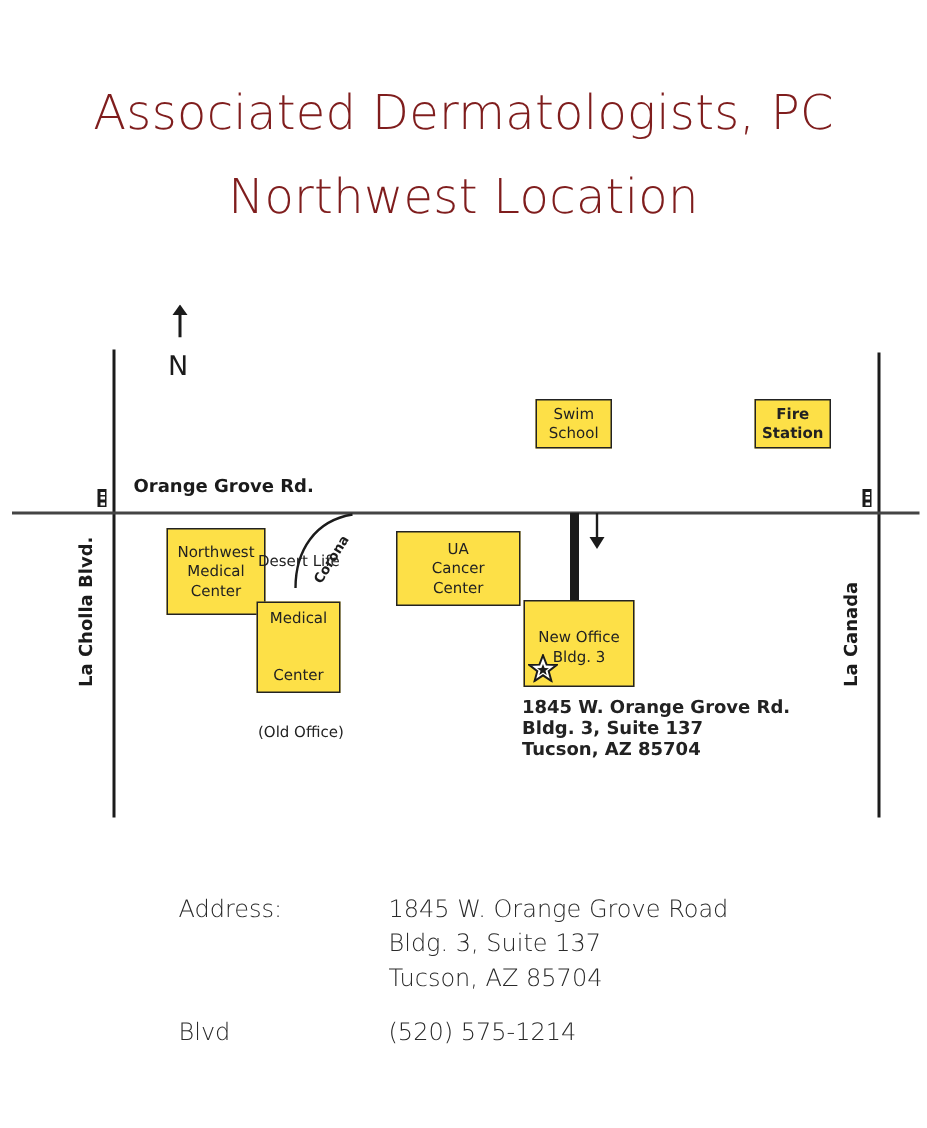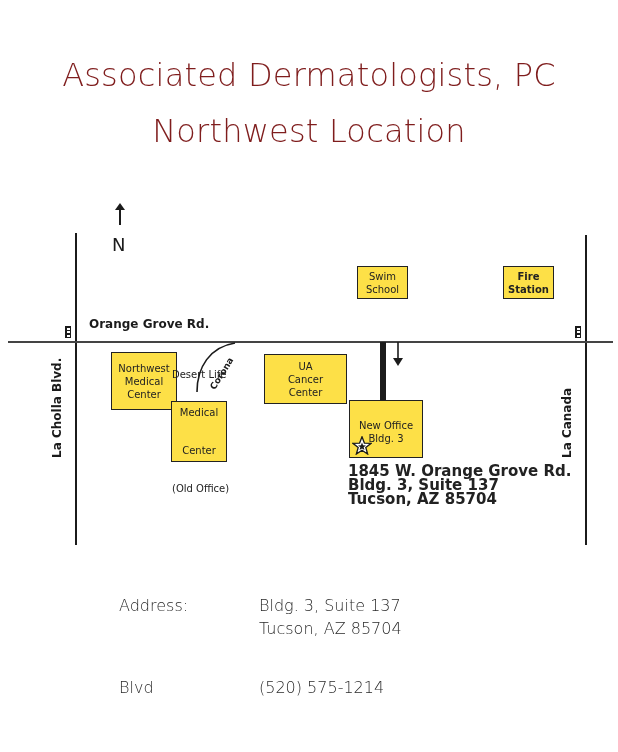--- a/index.html
+++ b/index.html
@@ -26,21 +26,21 @@
     .box span { display: block; white-space: nowrap; }
 
     .road-label {
       position: absolute; font-family: "DejaVu Sans", sans-serif;
       font-weight: bold; font-size: 12px; color: #1b1b1b; white-space: nowrap;
     }
     .vert { transform-origin: left top; transform: rotate(-90deg); }
 
     .addr-small {
       position: absolute; font-family: "DejaVu Sans", sans-serif;
-      font-weight: bold; font-size: 15px; line-height: 14px; color: #222; white-space: nowrap;
+      font-weight: bold; font-size: 12px; line-height: 14px; color: #222; white-space: nowrap;
     }
     .info {
       position: absolute; font-family: "DejaVu Sans", sans-serif; font-weight: 300;
       font-size: 16px; color: #2a2a2a; line-height: 23px; white-space: nowrap;
     }
     .signal {
       position: absolute; width: 6px; height: 12px; background: #1b1b1b; box-sizing: border-box;
       display: flex; flex-direction: column; justify-content: space-evenly; align-items: center;
     }
     .signal i { display: block; width: 3px; height: 2px; background: #fff; }
@@ -131,18 +131,19 @@
   <div class="addr-small" style="left:348px;top:464px;">
     <div>1845 W. Orange Grove Rd.</div>
     <div>Bldg. 3, Suite 137</div>
     <div>Tucson, AZ 85704</div>
   </div>
 </div>
 
 <div>
   <div class="info" style="left:119px;top:594px;">Address:</div>
   <div class="info" style="left:259px;top:594px;">
+    <div>1845 W. Orange Grove Road</div>
     <div>Bldg. 3, Suite 137</div>
     <div>Tucson, AZ 85704</div>
   </div>
   <div class="info" style="left:119px;top:676px;">Blvd</div>
   <div class="info" style="left:259px;top:676px;">(520) 575-1214</div>
 </div>
 
 </body></html>

